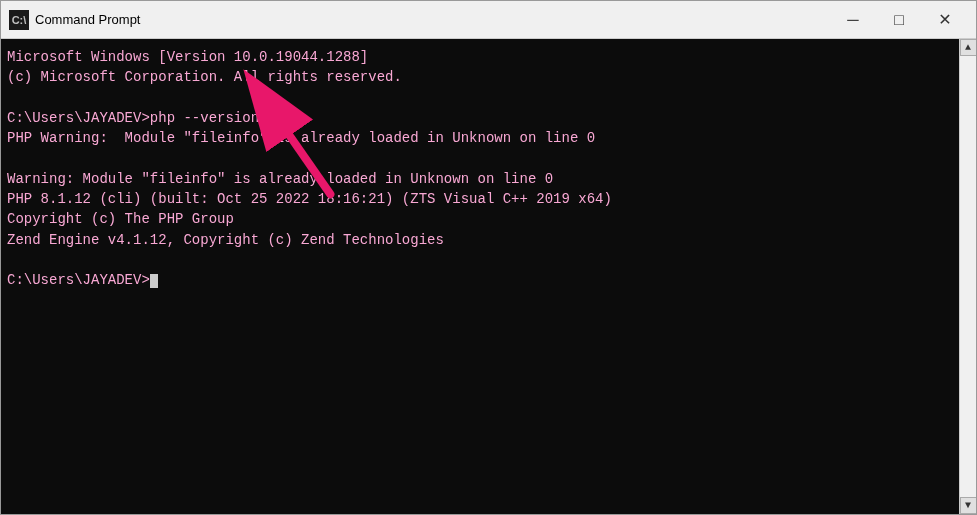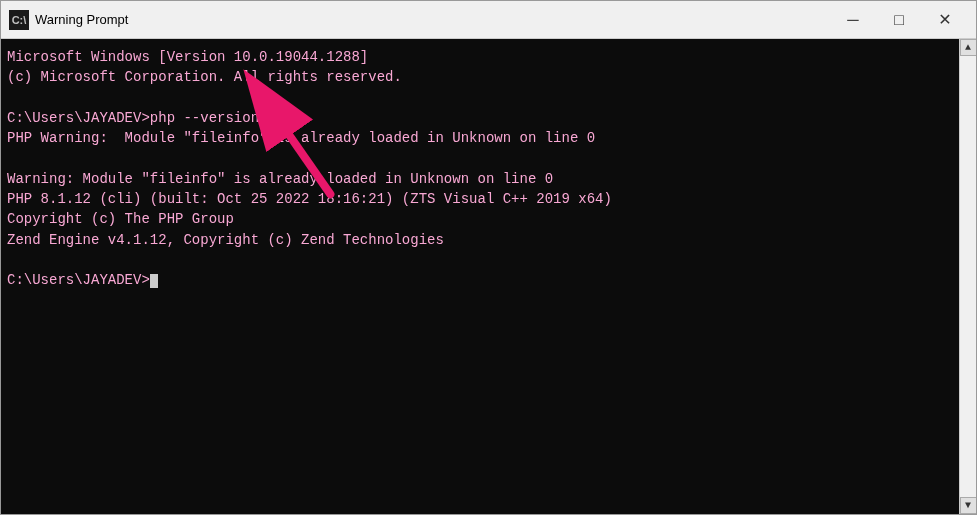--- a/index.html
+++ b/index.html
@@ -146,21 +146,21 @@
   </style>
 </head>
 <body>
 
 <div class="window">
 
   <div class="titlebar">
     <div class="titlebar-icon">
       <span>C:\</span>
     </div>
-    <span class="titlebar-title">Warning Prompt</span>
+    <span class="titlebar-title">Command Prompt</span>
     <div class="titlebar-controls">
       <button class="titlebar-btn">─</button>
       <button class="titlebar-btn">□</button>
       <button class="titlebar-btn close">✕</button>
     </div>
   </div>
 
   <div class="content-area">
 
     <div class="terminal">

